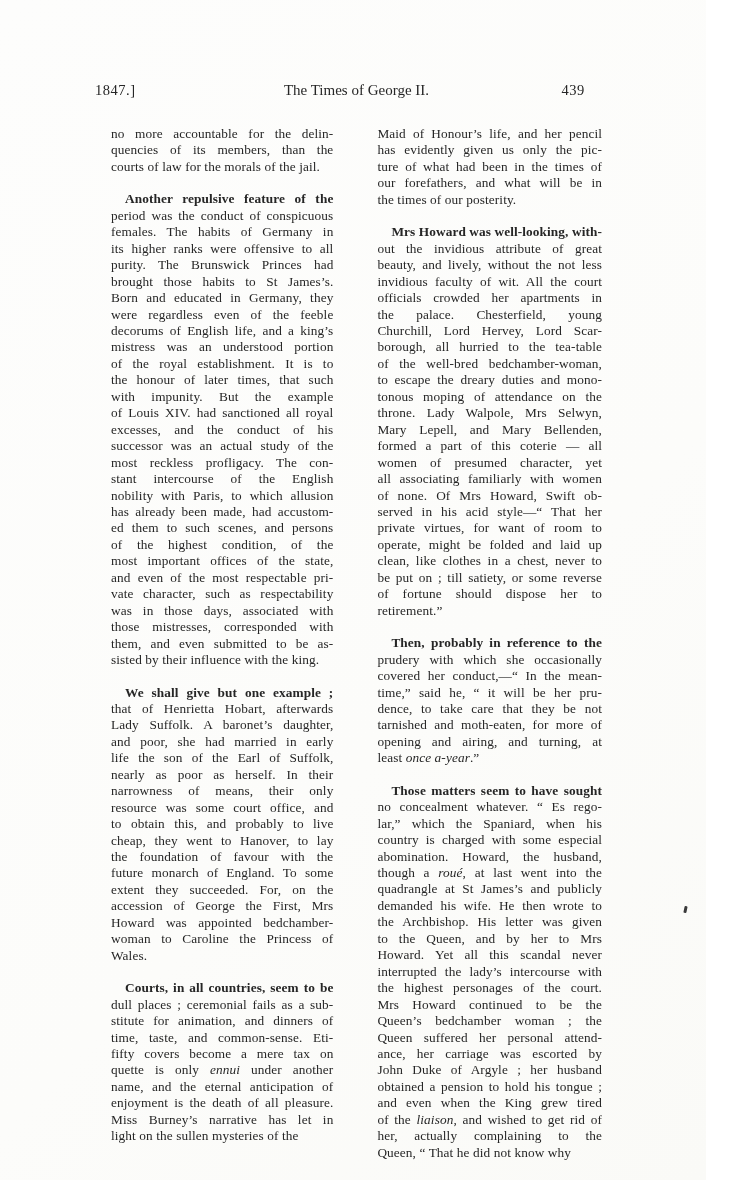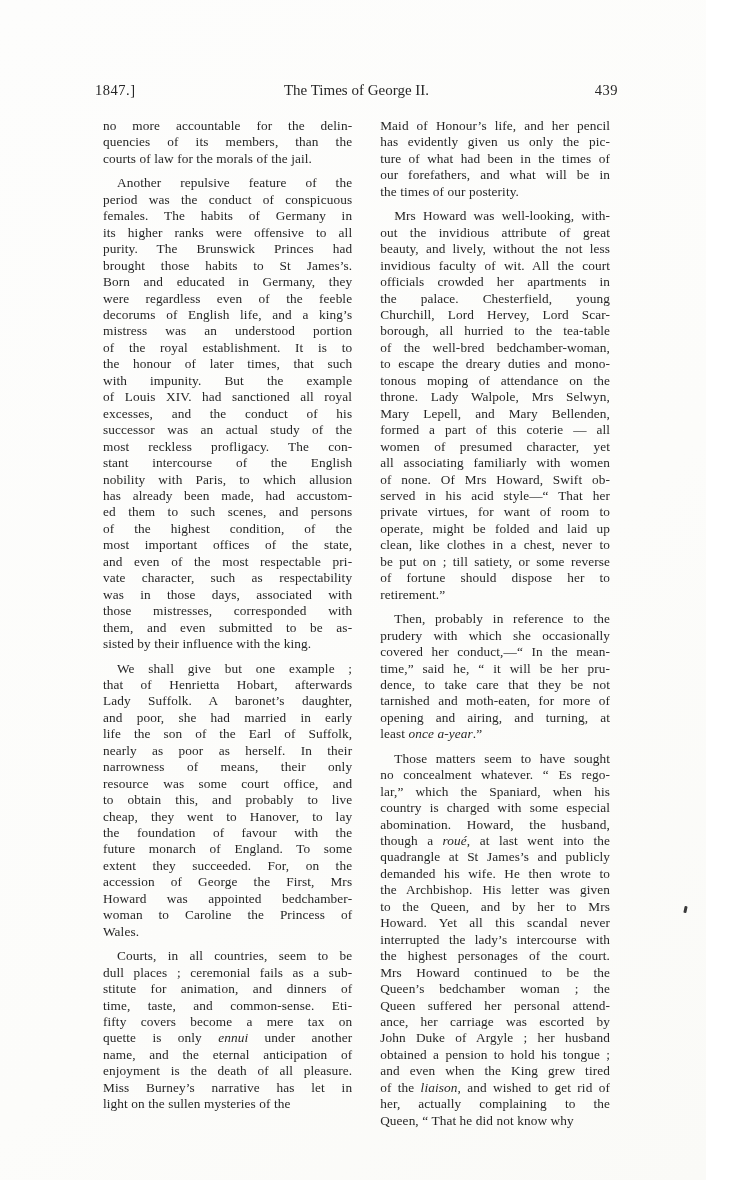--- a/index.html
+++ b/index.html
@@ -16,40 +16,40 @@
     color: #262626;
   }
   .header {
     position: absolute;
     top: 82px; left: 95px; right: 88px;
     display: flex; align-items: baseline;
     font-size: 14.5px;
   }
   .header .h-left  { width: 90px; letter-spacing: 0.5px; }
   .header .h-title { flex: 1; text-align: center; font-size: 15px; }
-  .header .h-right { width: 90px; text-align: right; letter-spacing: 0.5px; }
+  .header .h-right { width: 90px; text-align: center; letter-spacing: 0.5px; }
   .body-text {
     position: absolute;
     top: 110px; left: 95px; right: 88px;
     display: flex;
   }
   .col { }
   .col-left  { width: 288px; margin-right: 12px; }
   .col-right { width: 267px; }
-  .para { margin: 8px; }
+  .para { margin: 16px; }
   .line {
     font-size: 13.3px;
     line-height: 16.45px;
     letter-spacing: 0.1px;
     text-align: justify;
     text-align-last: justify;
     white-space: nowrap;   
   }
   .line.pl { text-align-last: left; }  
-  .line.ind { text-indent: 14px; }     
+  .line.ind { text-indent: 14px; font-weight: bold; }     
   .ink-speck {
     position: absolute;
     left: 684px; top: 906px;
     width: 3px; height: 7px;
     background: #3a3a3a;
     border-radius: 1px;
     transform: rotate(12deg);
   }
 </style>
 </head>

